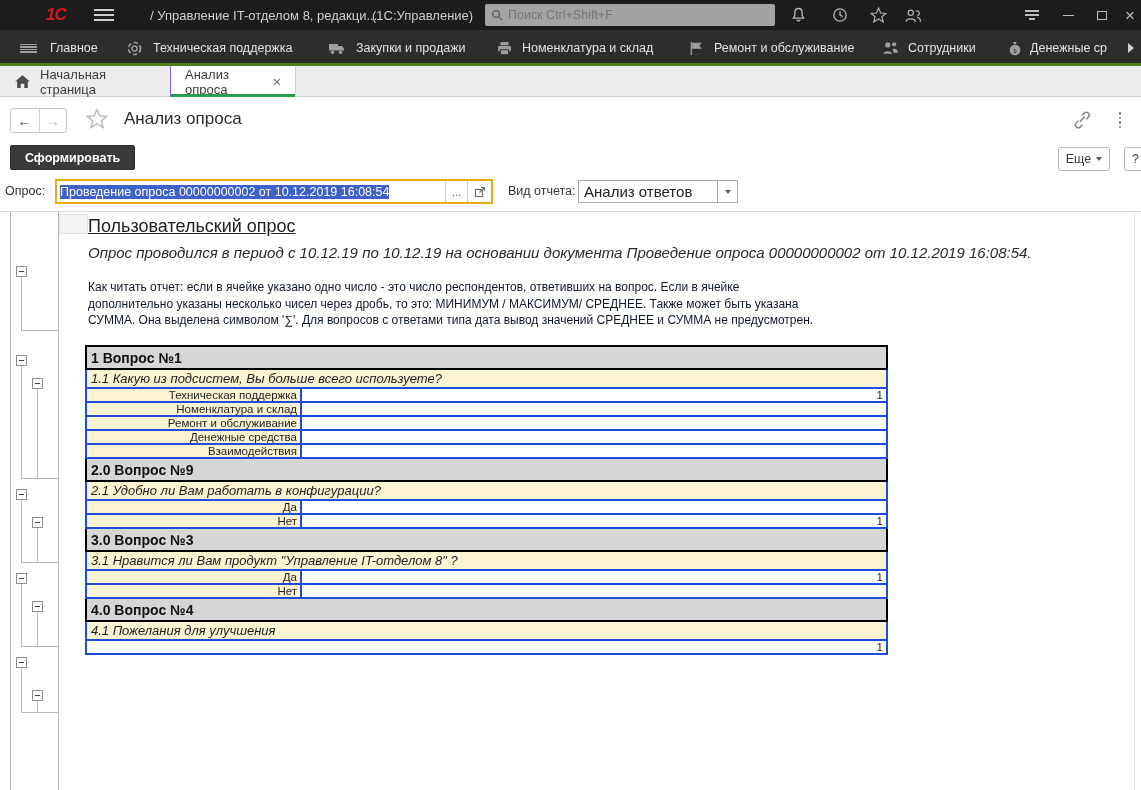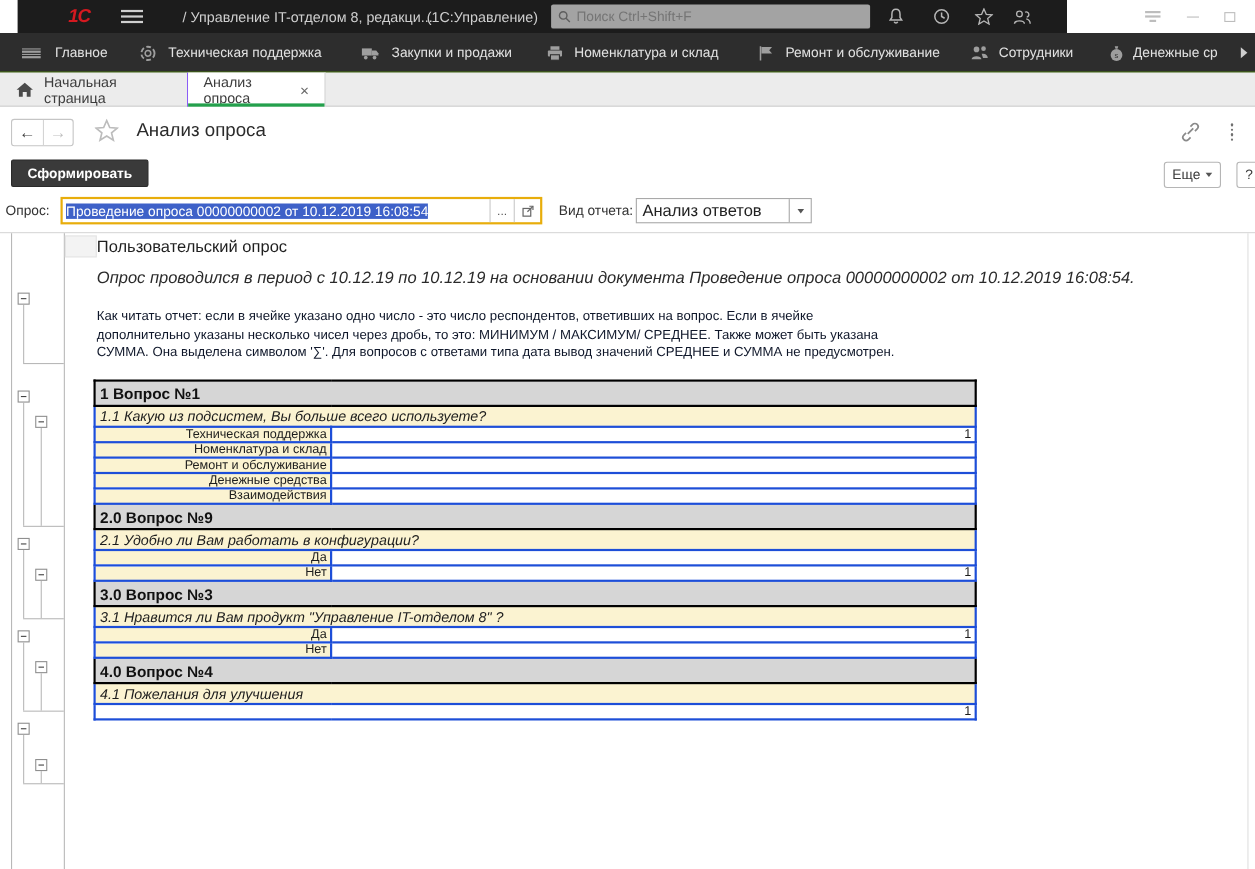--- a/index.html
+++ b/index.html
@@ -4,36 +4,36 @@
 <style>
   * { margin:0; padding:0; box-sizing:border-box; }
   html,body { background:#fff; }
   #app {
     position:relative; width:1141px; height:790px; overflow:hidden;
     font-family:"Liberation Sans","DejaVu Sans",sans-serif; background:#fff;
   }
   .abs { position:absolute; }
 
   
-  .titlebar { left:0; top:0; width:954px; height:30px; background:#1c1c1c;margin-left:16px; }
+  .titlebar { left:0; top:0; width:1141px; height:30px; background:#1c1c1c; }
   .logo { left:46px; top:5px; color:#d41920; font-weight:bold; font-style:italic; font-size:17px; letter-spacing:-1px; }
   .hamb { left:94px; top:9px; width:20px; height:12px; display:flex; flex-direction:column; justify-content:space-between; cursor:pointer; }
   .hamb i { display:block; height:2px; background:#cfcfcf; }
   .tb-title { top:8px; color:#cfcfcf; font-size:13px; white-space:nowrap; }
   .searchbox { left:485px; top:4px; width:290px; height:22px; background:#a3a3a3; border-radius:2px; display:flex; align-items:center; padding:0 6px; gap:5px; }
   .searchbox span { color:#757575; font-size:12.5px; }
   .tb-ico { top:5px; width:20px; height:20px; display:flex; align-items:center; justify-content:center; cursor:pointer; }
   .win-min { width:11px; height:1px; background:#bdbdbd; }
   .win-max { width:10px; height:9px; border:1px solid #bdbdbd; }
   .win-close { color:#bdbdbd; font-size:17px; line-height:17px; }
   .conn { display:flex; flex-direction:column; align-items:center; gap:2px; }
   .conn i { display:block; height:2px; background:#bdbdbd; }
 
   
-  .menubar { left:0; top:30px; width:1141px; height:36px; background:#2d2d2d; border-bottom:1px solid #4d7c0f; }
+  .menubar { left:0; top:30px; width:1141px; height:36px; background:#2d2d2d; border-bottom:3px solid #4d7c0f; }
   .mi-label { top:11px; color:#e2e2e2; font-size:12.5px; white-space:nowrap; cursor:pointer; }
   .mi-ico { top:10px; width:17px; height:16px; display:flex; align-items:center; justify-content:center; }
   .justify i { display:block; height:1.5px; background:#9e9e9e; margin:1px 0; }
   .tri-right { width:0; height:0; border-left:6px solid #cfcfcf; border-top:5px solid transparent; border-bottom:5px solid transparent; cursor:pointer; }
 
   
   .tabbar { left:0; top:66px; width:1141px; height:31px; background:#ececec; border-bottom:1px solid #cfcfcf; }
   .tab { top:0; height:31px; display:flex; align-items:center; gap:9px; padding:0 14px; font-size:13px; color:#3c3c3c; cursor:pointer; }
   .tab.first { left:0; width:171px; border-right:1px solid #8b5cf6; }
   .tab.active { left:171px; width:125px; background:#fff; border-right:1px solid #cfcfcf; }
@@ -66,21 +66,21 @@
   .sep-line { left:0; top:211px; width:1141px; height:1px; background:#d8d8d8; }
 
   
   .vl { width:1px; background:#b8b8b8; }
   .hl { height:1px; background:#b8b8b8; }
   .gbox { width:11px; height:11px; background:#fff; border:1px solid #8f8f8f; display:flex; align-items:center; justify-content:center; cursor:pointer; }
   .gbox i { display:block; width:5px; height:1px; background:#444; }
   .corner-cell { left:59px; top:214px; width:29px; height:20px; background:#f3f3f3; border:1px solid #e4e4e4; }
 
   
-  .rep-title { left:88px; top:216px; font-size:15px; color:#1f1f1f; }
+  .rep-title { left:88px; top:216px; font-size:18px; color:#1f1f1f;text-decoration:underline; }
   .rep-sub { left:88px; top:244px; font-size:15px; font-style:italic; color:#2a2a2a; white-space:nowrap; }
   .rep-howto { left:88px; top:279px; width:830px; color:#0f172a; font-size:12px; line-height:16.5px; }
   .rep-table-wrap { left:85px; top:345px; }
   table.rep { border-collapse:collapse; table-layout:fixed; width:801px; }
   table.rep td { border:2px solid #1d4ed8; overflow:hidden; white-space:nowrap; vertical-align:middle; }
   tr.qhead td { border:2px solid #000; background:#d6d6d6; font-weight:bold; font-size:14px; color:#111; height:23px; padding:0 4px; }
   tr.qsub td { background:#fbf3d1; font-style:italic; font-size:13px; color:#1d1d1d; height:19px; padding:0 4px; }
   td.qlabel { background:#fbf3d1; font-size:11.5px; color:#1d1d1d; text-align:right; padding:0 3px; height:14px; }
   td.qval { background:#fff; font-size:11.5px; color:#1d1d1d; text-align:right; padding:0 3px; }
   .right-edge { left:1134px; top:212px; width:1px; height:578px; background:#e0e0e0; }

